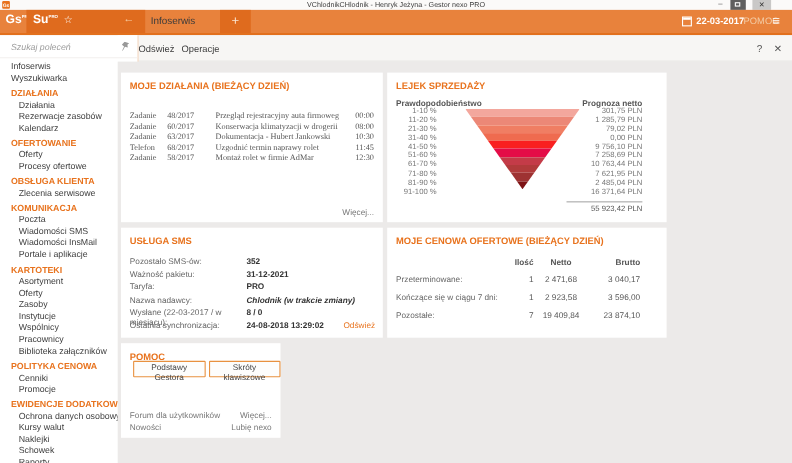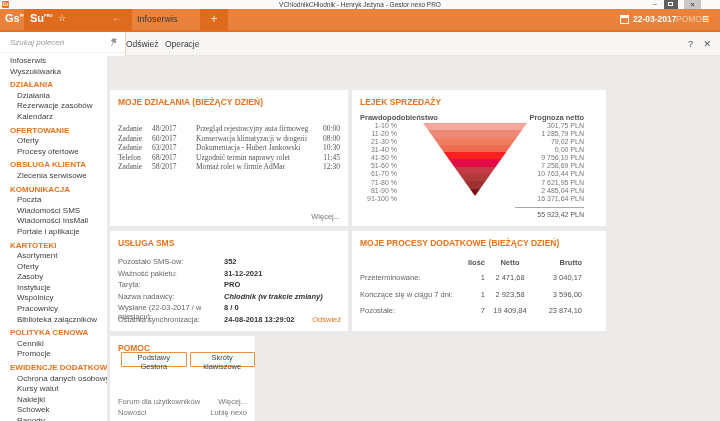--- a/index.html
+++ b/index.html
@@ -54,21 +54,21 @@
   .search-text { position:absolute; left:10px; top:6px; font-size:8px; font-style:italic; color:#9B9B9B; }
   .pin-icon { position:absolute; right:7px; top:6px; }
   .sb-nav { padding-top:3px; }
   .sb-nav div { font-size:8px; line-height:10.6px; color:#3E3E3E; white-space:nowrap; overflow:hidden; }
   .sb-header { color:#E8731E !important; font-weight:bold; padding-left:10px; margin-top:3px; }
   .sb-link { padding-left:10px; }
   .sb-sublink { padding-left:17px; }
 
   
   .content { position:absolute; top:56px; left:107px; width:613px; height:365px; background:#ECEAE9; }
-  .panel { position:absolute; background:#fff;margin-top:24px; }
+  .panel { position:absolute; background:#fff; }
   #panel-actions   { left:3px;   top:10px;  width:238px; height:136px; }
   #panel-funnel    { left:245px; top:10px;  width:254px; height:136px; }
   #panel-sms       { left:3px;   top:151px; width:238px; height:100px; }
   #panel-processes { left:245px; top:151px; width:254px; height:100px; }
   #panel-help      { left:3px;   top:256px; width:145px; height:86px; }
   .panel-title { position:absolute; top:7px; left:8px; font-size:8.5px; font-weight:bold; color:#E8731E; }
 
   
   .actions-head { position:absolute; top:23px; left:8px; right:8px; display:flex;
     font-weight:bold; color:#555; font-size:7.5px; }
@@ -305,21 +305,21 @@
         </div>
         <div class="srow">
           <span class="s-label">Ostatnia synchronizacja:</span>
           <span class="s-value">24-08-2018 13:29:02</span>
           <span class="s-link">Odśwież</span>
         </div>
       </div>
   </div>
 
   <div class="panel" id="panel-processes">
-    <div class="panel-title">MOJE PROCESY DODATKOWE (BIEŻĄCY DZIEŃ)</div>
+    <div class="panel-title">MOJE CENOWA OFERTOWE (BIEŻĄCY DZIEŃ)</div>
     <div class="proc-head">
         <span class="p-label"></span>
         <span class="p-qty">Ilość</span>
         <span class="p-net">Netto</span>
         <span class="p-gross">Brutto</span>
       </div>
     <div class="proc-rows">
         <div class="prow">
           <span class="p-label">Przeterminowane:</span>
           <span class="p-qty">1</span>

